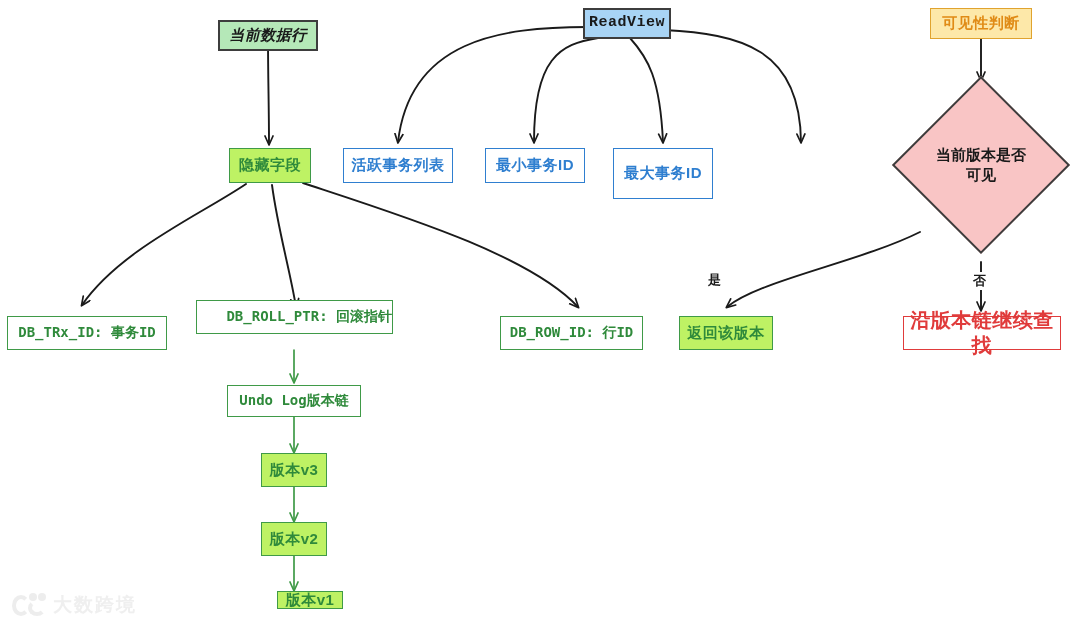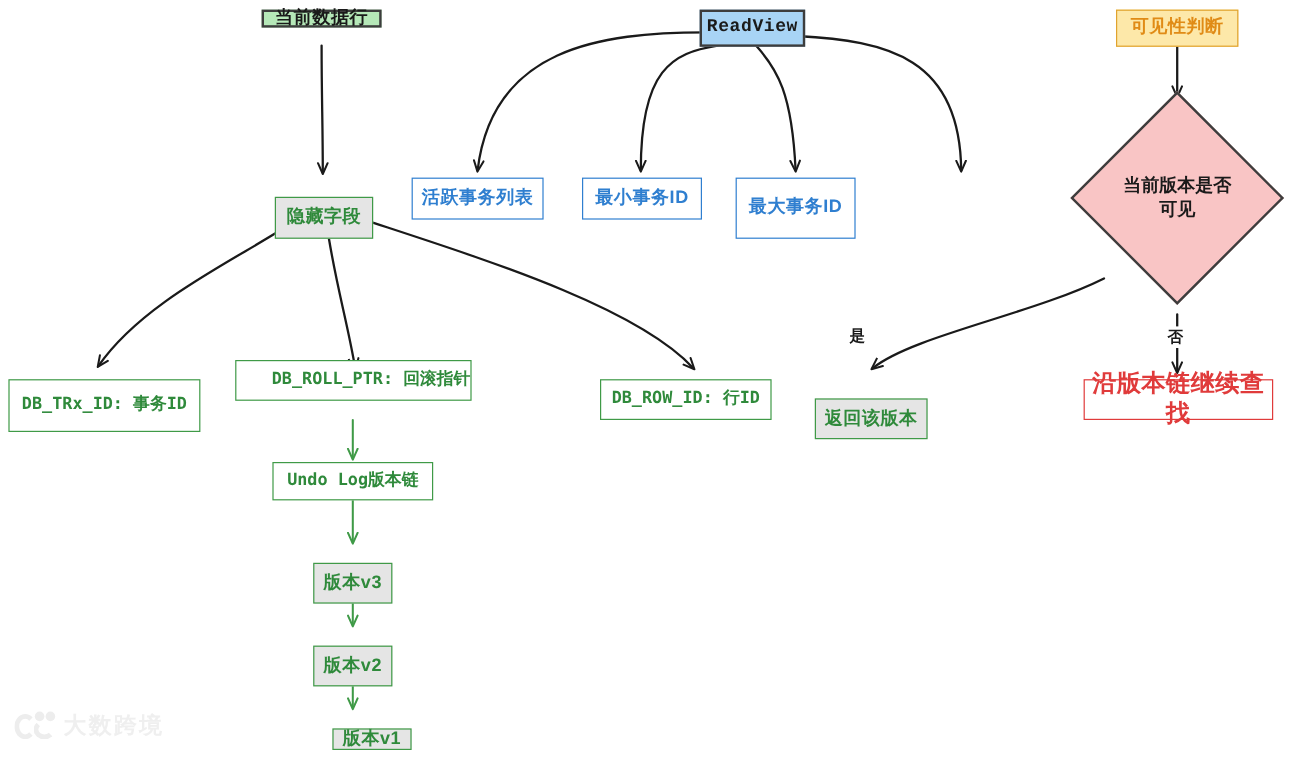--- a/index.html
+++ b/index.html
@@ -38,26 +38,25 @@
   }
   
   .n-green-fill {
     background: #b5e8b8;
     border: 2px solid #3d3d3d;
     color: #1a1a1a;
     font-size: 15px;
     font-weight: 600;
   }
   .n-green-out {
-    background: #e5e5e5;
+    background: #bef264;
     border: 1.6px solid #3f9a47;
     color: #2f8a3b;
     font-size: 15px;
     font-weight: 600;
-    margin-top: 16px;
   }
   .n-green-mono {
     background: #ffffff;
     border: 1.6px solid #3f9a47;
     color: #2f8a3b;
     font-size: 15px;
     font-weight: 600;
     font-family: "DejaVu Sans Mono", "Liberation Mono", monospace;
     letter-spacing: 0px;
   }
@@ -226,21 +225,21 @@
       <path d="M294,350 L294,382" marker-end="url(#ahg)"></path>
 
       <path d="M294,414 L294,452" marker-end="url(#ahg)"></path>
 
       <path d="M294,487 L294,521" marker-end="url(#ahg)"></path>
 
       <path d="M294,556 L294,590" marker-end="url(#ahg)"></path>
     </g>
   </svg>
 
-  <div class="node n-green-fill" style="left:218px; top:8px; width:100px; height:15px;">
+  <div class="node n-green-fill" style="left:218px; top:20px; width:100px; height:31px;font-style:italic;">
     <span>当前数据行</span>
   </div>
 
   <div class="node n-blue-fill" style="left:583px; top:8px; width:88px; height:31px;">
     <span>ReadView</span>
   </div>
 
   <div class="node n-yellow" style="left:930px; top:8px; width:102px; height:31px;justify-content:center;">
     <span>可见性判断</span>
   </div>
@@ -261,21 +260,21 @@
     <span>最大事务ID</span>
   </div>
 
 
   <div class="diamond-wrap" style="left:918px; top:102px; width:126px; height:126px;">
     <div class="diamond-shape"></div>
     <div class="diamond-label">当前版本是否
 可见</div>
   </div>
 
-  <div class="node n-green-mono" style="left:7px; top:316px; width:160px; height:44px; font-size:14px;">
+  <div class="node n-green-mono" style="left:7px; top:316px; width:160px; height:34px; font-size:14px;">
     <span>DB_TRx_ID: 事务ID</span>
   </div>
 
   <div class="node n-green-mono" style="left:196px; top:300px; width:197px; height:34px; font-size:14px;justify-content:flex-end;">
     <span>DB_ROLL_PTR: 回滚指针</span>
   </div>
 
   <div class="node n-green-mono" style="left:500px; top:316px; width:143px; height:34px; font-size:14px;">
     <span>DB_ROW_ID: 行ID</span>
   </div>

